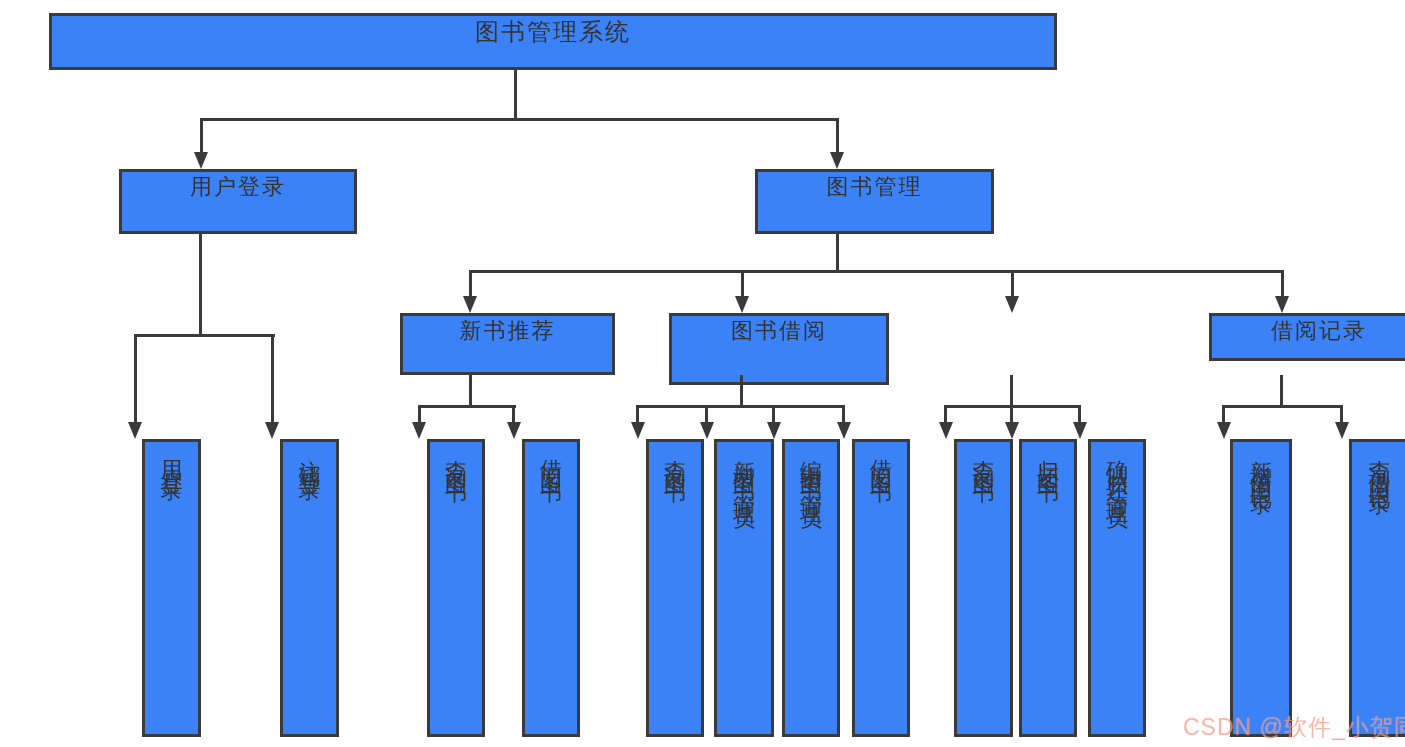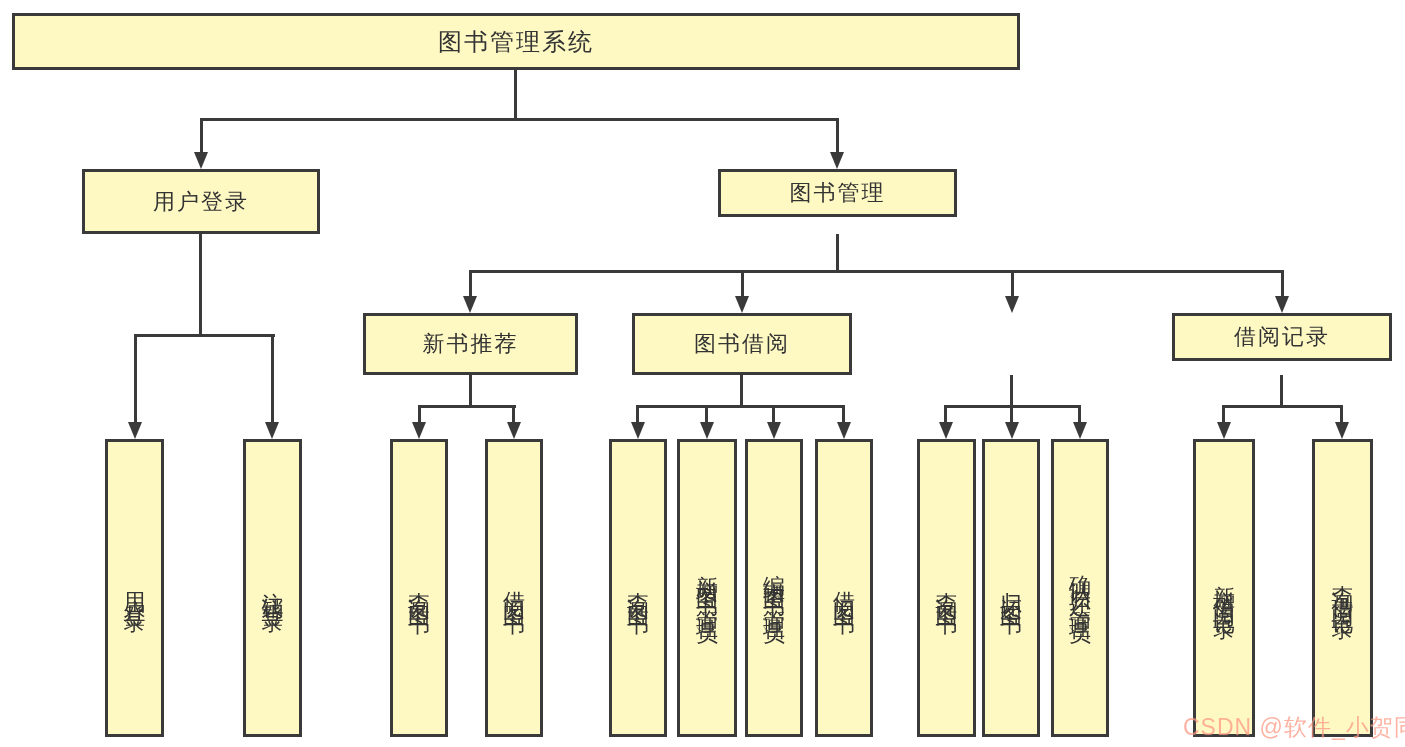--- a/index.html
+++ b/index.html
@@ -9,24 +9,25 @@
     height: 747px;
     background: #ffffff;
     overflow: hidden;
     font-family: "Liberation Sans", sans-serif;
     color: #333333;
   }
   .box {
     position: absolute;
     box-sizing: border-box;
     border: 3px solid #3a3a3a;
-    background: #fef9c3;
+    background: #3b82f6;
     display: flex;
-    align-items: center;
+    align-items: flex-start;
     justify-content: center;
+    margin-left: 37px;
   }
   .htext {
     font-size: 22px;
     letter-spacing: 2px;
     white-space: nowrap;
   }
   .root .htext { font-size: 24px; }
   .vtext {
     writing-mode: vertical-rl;
     text-orientation: mixed;
@@ -67,21 +68,21 @@
   <div class="vline" style="left:514px; top:70px; height:50px;"></div>
   <div class="hline" style="left:200px; top:118px; width:639px;"></div>
   <div class="vline" style="left:200px; top:118px; height:34px;"></div>
   <div class="arrow" style="left:194px; top:152px;"></div>
   <div class="vline" style="left:836px; top:118px; height:34px;"></div>
   <div class="arrow" style="left:830px; top:152px;"></div>
 
   <div class="box" style="left:82px; top:169px; width:238px; height:65px;">
     <span class="htext">用户登录</span>
   </div>
-  <div class="box" style="left:718px; top:169px; width:239px; height:48px;">
+  <div class="box" style="left:718px; top:169px; width:239px; height:65px;">
     <span class="htext">图书管理</span>
   </div>
 
   <div class="vline" style="left:199px; top:234px; height:103px;"></div>
   <div class="hline" style="left:134px; top:334px; width:141px;"></div>
   <div class="vline" style="left:134px; top:334px; height:88px;"></div>
   <div class="arrow" style="left:128px; top:422px;"></div>
   <div class="vline" style="left:271px; top:334px; height:88px;"></div>
   <div class="arrow" style="left:265px; top:422px;"></div>
 
@@ -92,21 +93,21 @@
   <div class="vline" style="left:741px; top:270px; height:26px;"></div>
   <div class="arrow" style="left:735px; top:296px;"></div>
   <div class="vline" style="left:1011px; top:270px; height:26px;"></div>
   <div class="arrow" style="left:1005px; top:296px;"></div>
   <div class="vline" style="left:1281px; top:270px; height:26px;"></div>
   <div class="arrow" style="left:1275px; top:296px;"></div>
 
   <div class="box" style="left:363px; top:313px; width:215px; height:62px;">
     <span class="htext">新书推荐</span>
   </div>
-  <div class="box" style="left:632px; top:313px; width:220px; height:62px;">
+  <div class="box" style="left:632px; top:313px; width:220px; height:72px;">
     <span class="htext">图书借阅</span>
   </div>
   <div class="box" style="left:1172px; top:313px; width:220px; height:48px;">
     <span class="htext">借阅记录</span>
   </div>
 
   <div class="vline" style="left:469px; top:375px; height:32px;"></div>
   <div class="hline" style="left:418px; top:405px; width:98px;"></div>
   <div class="vline" style="left:418px; top:405px; height:17px;"></div>
   <div class="arrow" style="left:412px; top:422px;"></div>

